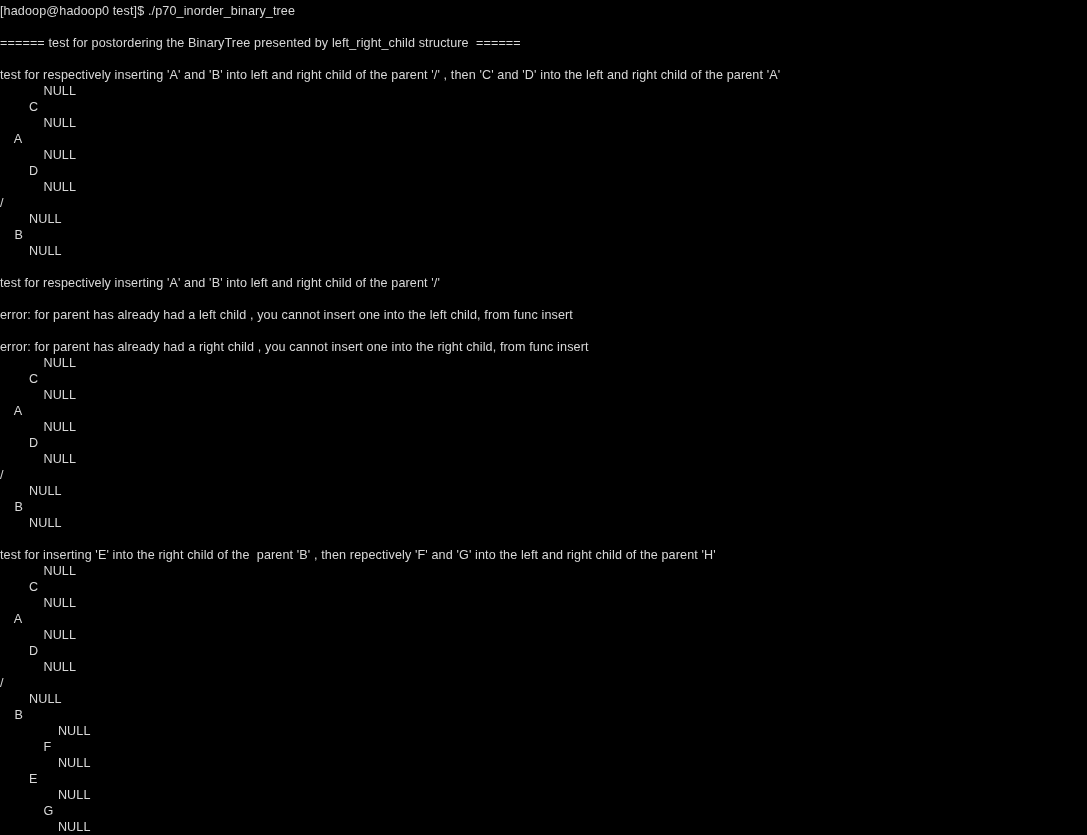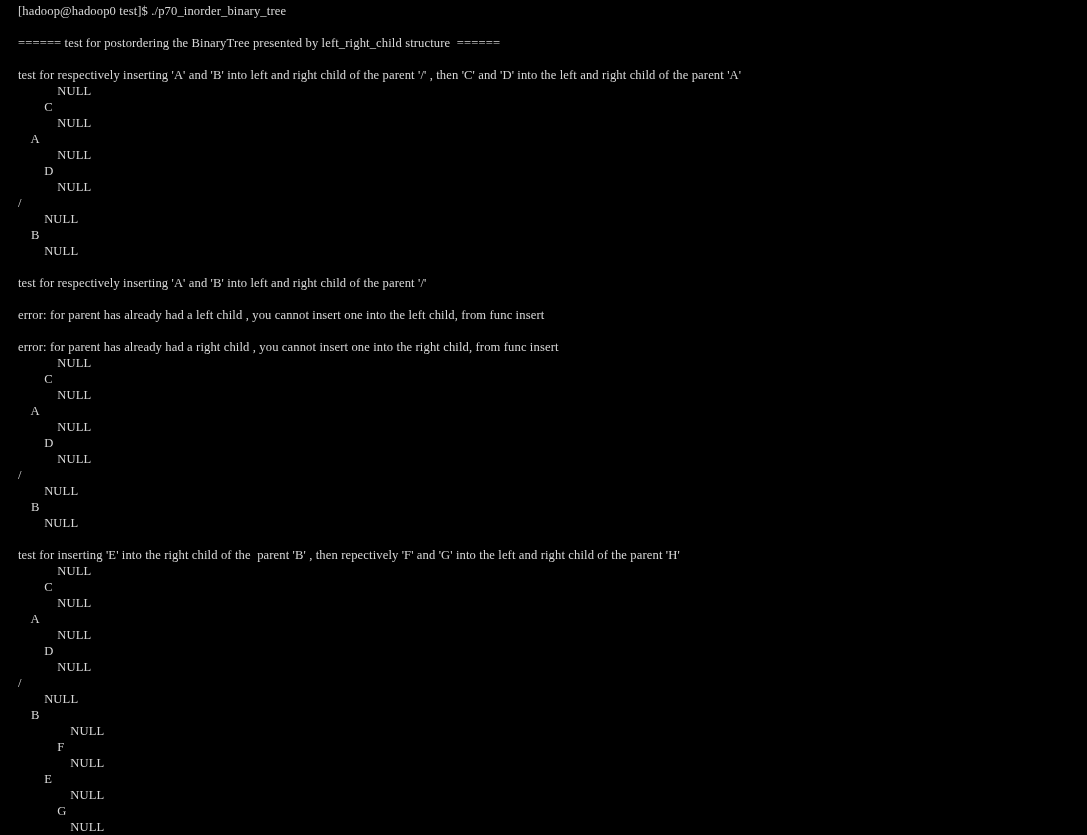--- a/index.html
+++ b/index.html
@@ -36,22 +36,22 @@
     font-size: 12.6px;
     line-height: 16px;
     letter-spacing: 0.12px;
   }
   .row {
     display: block;
     height: 16px;
     line-height: 16px;
     white-space: pre;
     color: #d8d8d8;
-    padding-left: 18px;
-    font-family: Liberation Serif, serif;
+    padding-left: 0;
+    font-family: Liberation Sans, sans-serif;
   }
   .row.blank {
     color: transparent;
   }
   .cursor-row {
     position: absolute;
     left: 0;
     top: 828px;
     height: 16px;
     line-height: 16px;

